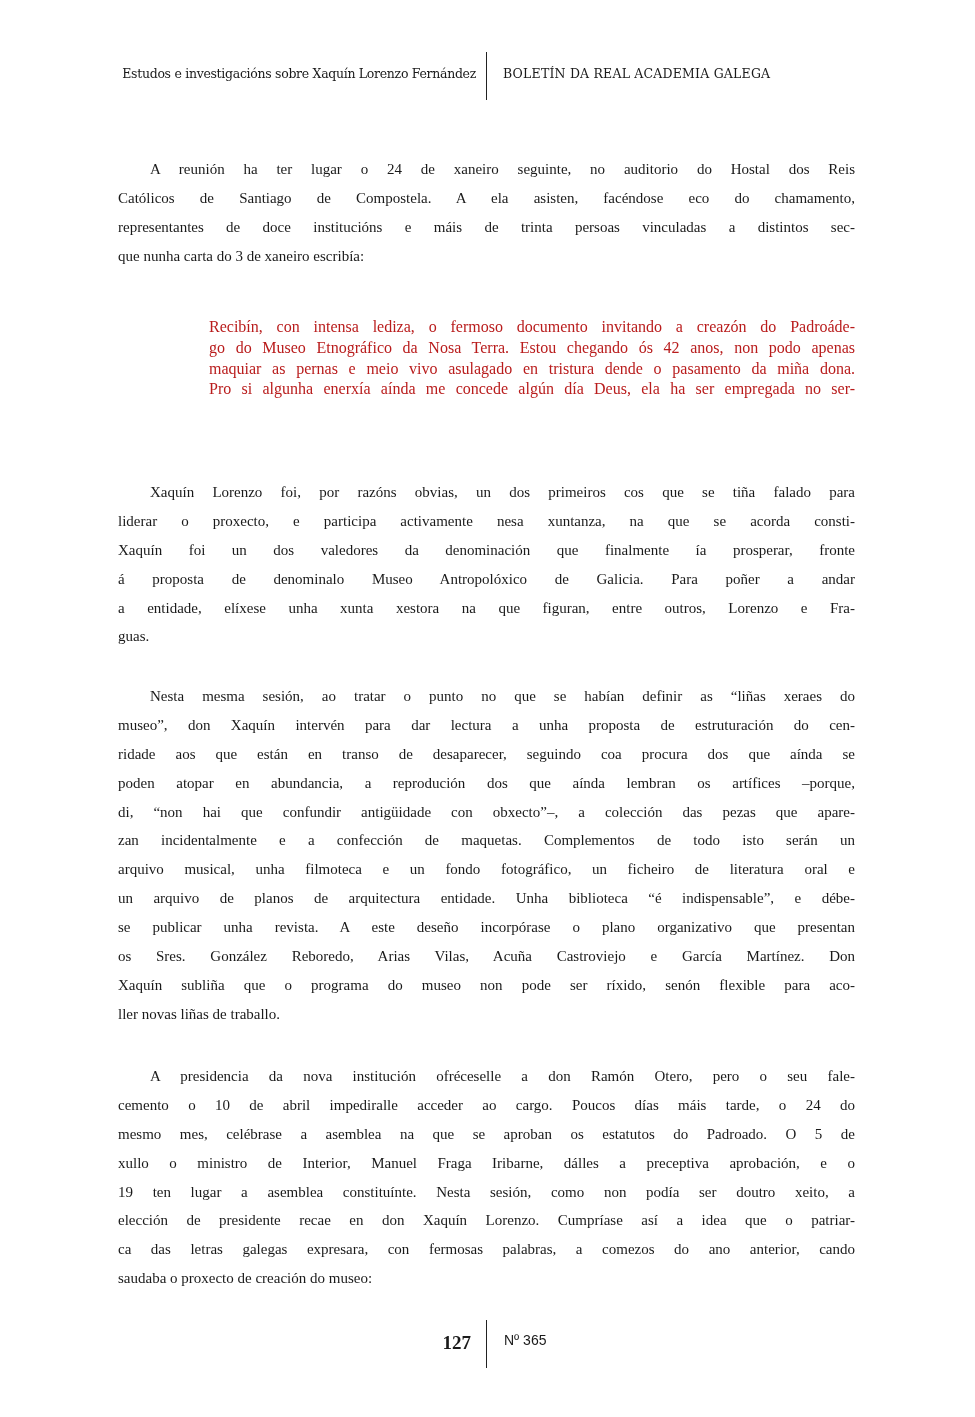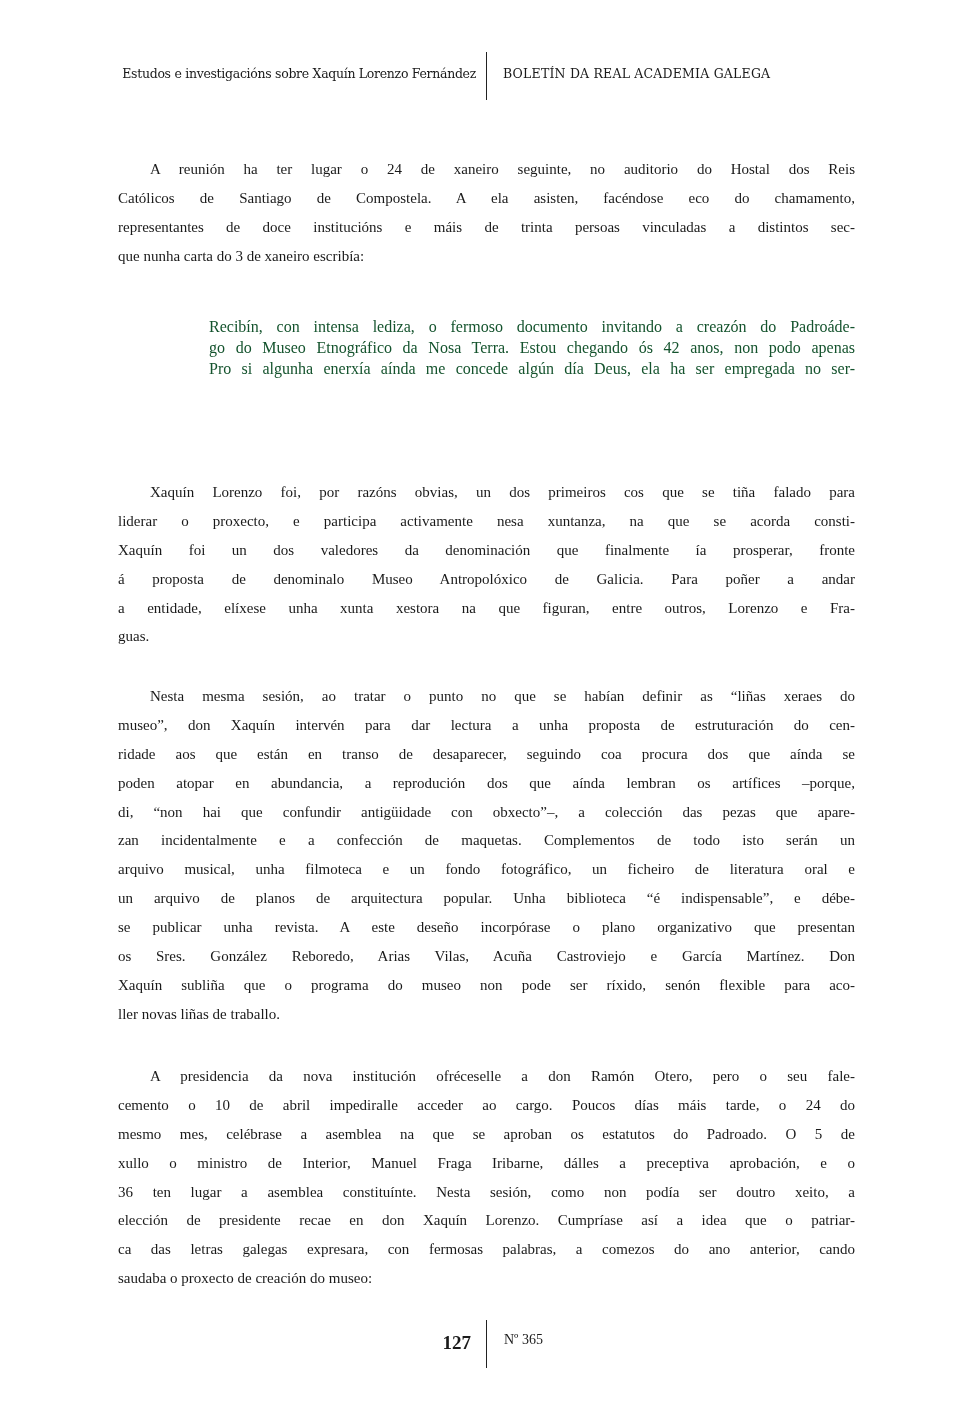--- a/index.html
+++ b/index.html
@@ -9,28 +9,28 @@
   .header { position: absolute; top: 52px; left: 0; width: 975px; height: 50px; }
   .header-left { position: absolute; right: 499px; top: 14px; font-family: "DejaVu Serif", serif; font-size: 12.5px; white-space: nowrap; letter-spacing: -0.3px; }
   .header-rule { position: absolute; left: 486px; top: 0; width: 1px; height: 48px; background: #222; }
   .header-right { position: absolute; left: 503px; top: 14px; font-family: "DejaVu Serif", serif; font-size: 12.5px; white-space: nowrap; letter-spacing: 0.2px; }
 
   .body-text { position: absolute; left: 118px; width: 737px; font-family: "Liberation Serif", serif; font-size: 15px; }
   .line { display: block; height: 28.9px; line-height: 28.9px; text-align: justify; text-align-last: justify; white-space: nowrap; overflow: visible; }
   .line.last { text-align-last: left; }
   .line.indent { padding-left: 32px; }
 
-  .quote { position: absolute; left: 209px; width: 646px; font-family: "Liberation Serif", serif; font-size: 16px; color: #14532d; }
+  .quote { position: absolute; left: 209px; width: 646px; font-family: "Liberation Serif", serif; font-size: 16px; color: #b91c1c; }
   .qline { display: block; height: 20.8px; line-height: 20.8px; text-align: justify; text-align-last: justify; white-space: nowrap; }
   .qline.last { text-align-last: left; }
 
   .footer { position: absolute; top: 1320px; left: 0; width: 975px; height: 50px; }
   .footer-left { position: absolute; right: 504px; top: 12px; font-family: "Liberation Serif", serif; font-size: 19px; font-weight: bold; }
   .footer-rule { position: absolute; left: 486px; top: 0; width: 1px; height: 48px; background: #222; }
-  .footer-right { position: absolute; left: 504px; top: 12px; font-family: Liberation Serif, serif; font-size: 14px; }
+  .footer-right { position: absolute; left: 504px; top: 12px; font-family: Liberation Sans, sans-serif; font-size: 14px; }
 </style>
 </head>
 <body>
 
 <div class="page">
 
   <div class="header">
     <span class="header-left">Estudos e investigacións sobre Xaquín Lorenzo Fernández</span>
     <div class="header-rule"></div>
     <span class="header-right">BOLETÍN DA REAL ACADEMIA GALEGA</span>
@@ -39,53 +39,54 @@
   <div class="body-text" style="top:155px;">
     <span class="line indent">A reunión ha ter lugar o 24 de xaneiro seguinte, no auditorio do Hostal dos Reis</span>
     <span class="line">Católicos de Santiago de Compostela. A ela asisten, facéndose eco do chamamento,</span>
     <span class="line">representantes de doce institucións e máis de trinta persoas vinculadas a distintos sec-</span>
     <span class="line last">que nunha carta do 3 de xaneiro escribía:</span>
   </div>
 
   <div class="quote" style="top:317px;">
     <span class="qline">Recibín, con intensa lediza, o fermoso documento invitando a creazón do Padroáde-</span>
     <span class="qline">go do Museo Etnográfico da Nosa Terra. Estou chegando ós 42 anos, non podo apenas</span>
+    <span class="qline">maquiar as pernas e meio vivo asulagado en tristura dende o pasamento da miña dona.</span>
     <span class="qline">Pro si algunha enerxía aínda me concede algún día Deus, ela ha ser empregada no ser-</span>
   </div>
 
   <div class="body-text" style="top:478px;">
     <span class="line indent">Xaquín Lorenzo foi, por razóns obvias, un dos primeiros cos que se tiña falado para</span>
     <span class="line">liderar o proxecto, e participa activamente nesa xuntanza, na que se acorda consti-</span>
     <span class="line">Xaquín foi un dos valedores da denominación que finalmente ía prosperar, fronte</span>
     <span class="line">á proposta de denominalo Museo Antropolóxico de Galicia. Para poñer a andar</span>
     <span class="line">a entidade, elíxese unha xunta xestora na que figuran, entre outros, Lorenzo e Fra-</span>
     <span class="line last">guas.</span>
   </div>
 
   <div class="body-text" style="top:682px;">
     <span class="line indent">Nesta mesma sesión, ao tratar o punto no que se habían definir as “liñas xeraes do</span>
     <span class="line">museo”, don Xaquín intervén para dar lectura a unha proposta de estruturación do cen-</span>
     <span class="line">ridade aos que están en transo de desaparecer, seguindo coa procura dos que aínda se</span>
     <span class="line">poden atopar en abundancia, a reprodución dos que aínda lembran os artífices –porque,</span>
     <span class="line">di, “non hai que confundir antigüidade con obxecto”–, a colección das pezas que apare-</span>
     <span class="line">zan incidentalmente e a confección de maquetas. Complementos de todo isto serán un</span>
     <span class="line">arquivo musical, unha filmoteca e un fondo fotográfico, un ficheiro de literatura oral e</span>
-    <span class="line">un arquivo de planos de arquitectura popular. Unha biblioteca “é indispensable”, e débe-</span>
+    <span class="line">un arquivo de planos de arquitectura entidade. Unha biblioteca “é indispensable”, e débe-</span>
     <span class="line">se publicar unha revista. A este deseño incorpórase o plano organizativo que presentan</span>
     <span class="line">os Sres. González Reboredo, Arias Vilas, Acuña Castroviejo e García Martínez. Don</span>
     <span class="line">Xaquín subliña que o programa do museo non pode ser ríxido, senón flexible para aco-</span>
     <span class="line last">ller novas liñas de traballo.</span>
   </div>
 
   <div class="body-text" style="top:1062px;">
     <span class="line indent">A presidencia da nova institución ofréceselle a don Ramón Otero, pero o seu fale-</span>
     <span class="line">cemento o 10 de abril impediralle acceder ao cargo. Poucos días máis tarde, o 24 do</span>
     <span class="line">mesmo mes, celébrase a asemblea na que se aproban os estatutos do Padroado. O 5 de</span>
     <span class="line">xullo o ministro de Interior, Manuel Fraga Iribarne, dálles a preceptiva aprobación, e o</span>
-    <span class="line">36 ten lugar a asemblea constituínte. Nesta sesión, como non podía ser doutro xeito, a</span>
+    <span class="line">19 ten lugar a asemblea constituínte. Nesta sesión, como non podía ser doutro xeito, a</span>
     <span class="line">elección de presidente recae en don Xaquín Lorenzo. Cumpríase así a idea que o patriar-</span>
     <span class="line">ca das letras galegas expresara, con fermosas palabras, a comezos do ano anterior, cando</span>
     <span class="line last">saudaba o proxecto de creación do museo:</span>
   </div>
 
   <div class="footer">
     <span class="footer-left">127</span>
     <div class="footer-rule"></div>
     <span class="footer-right">Nº 365</span>
   </div>

